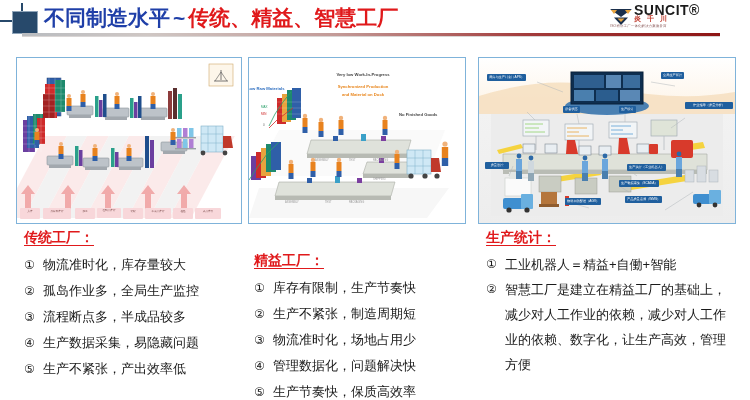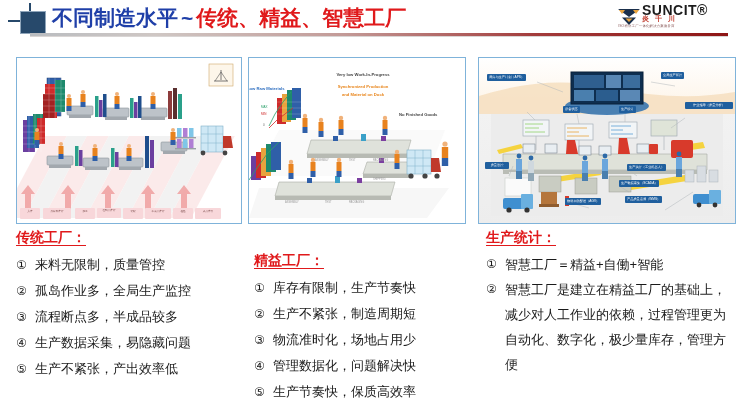--- a/index.html
+++ b/index.html
@@ -3,21 +3,21 @@
 <meta charset="utf-8">
 <style>
   html,body{margin:0;padding:0;}
   body{
     width:750px;height:400px;
     background:#ffffff;
     font-family:"Liberation Sans","DejaVu Sans",sans-serif;
     overflow:hidden;position:relative;
   }
   
-  .header{position:absolute;left:8px;top:0;width:696px;height:46px;}
+  .header{position:absolute;left:0;top:0;width:696px;height:46px;}
   .hdr-mark{position:absolute;left:12px;top:11px;width:24px;height:21px;
     background:#27496b;border:1px solid #8fa5ba;}
   .hdr-arm-h{position:absolute;left:0px;top:20px;width:14px;height:2px;background:#27496b;}
   .hdr-arm-v{position:absolute;left:21px;top:3px;width:2px;height:10px;background:#27496b;}
   .hdr-title{position:absolute;left:44px;top:5px;height:26px;
     font-size:21px;font-weight:bold;line-height:26px;white-space:nowrap;
     letter-spacing:0px;}
   .t-blue{color:#1f3fa8;}
   .t-tilde{color:#1f3fa8;font-weight:bold;padding:0 3px;}
   .t-red{color:#e0191b;}
@@ -54,21 +54,21 @@
   .lf-txt.blue{color:#2f6fc0;}
   .lf-txt.dark{color:#444;}
 
   
   .sf-bg{position:absolute;inset:0;background:linear-gradient(to bottom,#ffffff 0%,#fdf3e6 32%,#f2f2f2 34%,#ededed 100%);}
   .sf-chip{position:absolute;background:#1f5f9e;color:#fff;font-size:3.2px;
     line-height:5px;text-align:center;border-radius:1px;padding:1px 2px;white-space:nowrap;}
 
   
   .col{position:absolute;top:228px;}
-  #col-1{left:16px;width:228px;}
+  #col-1{left:24px;width:228px;}
   #col-2{left:254px;width:228px;margin-top:23px;}
   #col-3{left:486px;width:250px;}
   .col-head{font-size:14px;font-weight:bold;color:#e0191b;
     text-decoration:underline;text-underline-offset:3px;margin:0 0 6px 0;
     line-height:18px;}
   .bullets{list-style:none;margin:0;padding:0;}
   .bullets li{display:flex;align-items:flex-start;font-size:13px;color:#1a1a1a;
     line-height:26px;margin-bottom:0px;}
   .bnum{flex:0 0 auto;width:19px;font-size:12px;color:#1a1a1a;}
   .btxt{flex:1 1 auto;letter-spacing:0px;}
@@ -539,21 +539,21 @@
   <div class="sf-chip" style="left:140px;top:122px;">生产数据采集（SCADA）</div>
   <div class="sf-chip" style="left:146px;top:138px;">产品质量追溯（WMS）</div>
   <div class="sf-chip" style="left:86px;top:140px;">物料自动配送（AGV）</div>
 </div>
 
 <div class="col" id="col-1">
   <div class="col-head">传统工厂：</div>
   <ul class="bullets">
     <li>
         <span class="bnum">①</span>
-        <span class="btxt">来料无限制，质量管控</span>
+        <span class="btxt">物流准时化，库存量较大</span>
       </li>
     <li>
         <span class="bnum">②</span>
         <span class="btxt">孤岛作业多，全局生产监控</span>
       </li>
     <li>
         <span class="bnum">③</span>
         <span class="btxt">流程断点多，半成品较多</span>
       </li>
     <li>
@@ -591,20 +591,20 @@
         <span class="btxt">生产节奏快，保质高效率</span>
       </li>
   </ul>
 </div>
 
 <div class="col" id="col-3">
   <div class="col-head">生产统计：</div>
   <ul class="bullets">
     <li>
         <span class="bnum">①</span>
-        <span class="btxt">智慧工厂＝精益+自働+智能</span>
+        <span class="btxt">工业机器人＝精益+自働+智能</span>
       </li>
     <li>
         <span class="bnum">②</span>
-        <span class="btxt">智慧工厂是建立在精益工厂的基础上，减少对人工作业的依赖，过程管理更为自动化、数字化，极少量库存，管理方便</span>
+        <span class="btxt">智慧工厂是建立在精益工厂的基础上，减少对人工作业的依赖，减少对人工作业的依赖、数字化，让生产高效，管理方便</span>
       </li>
   </ul>
 </div>
 
 </body></html>

